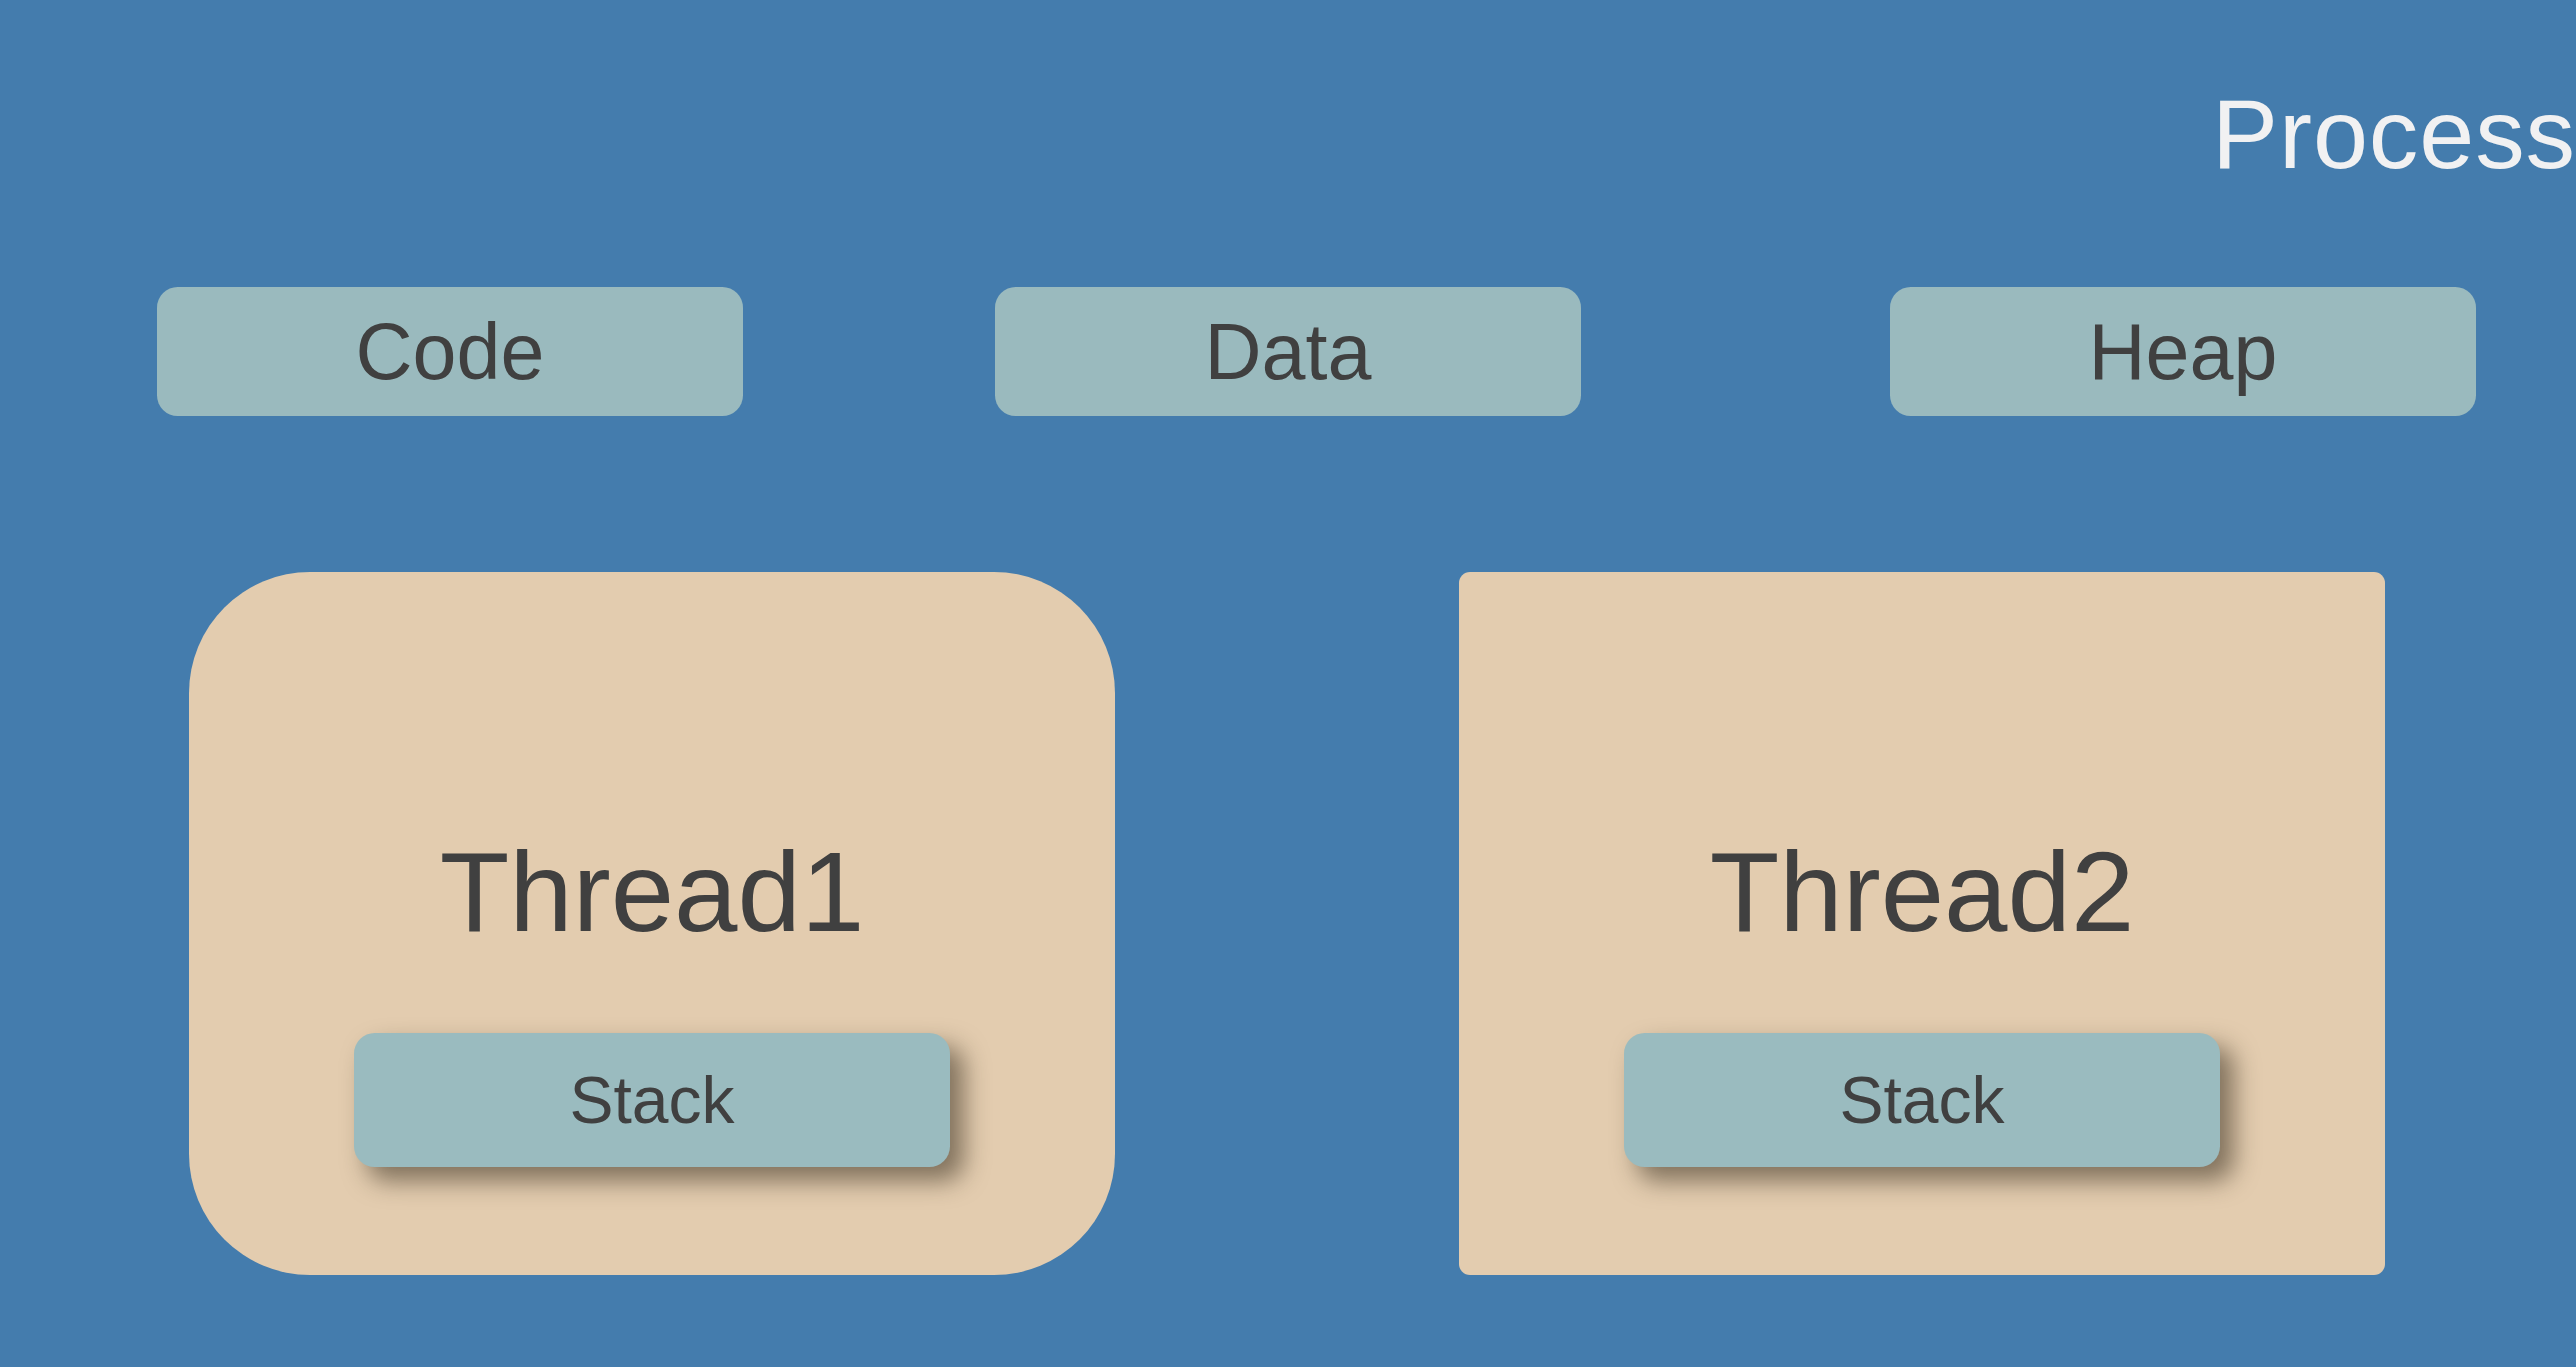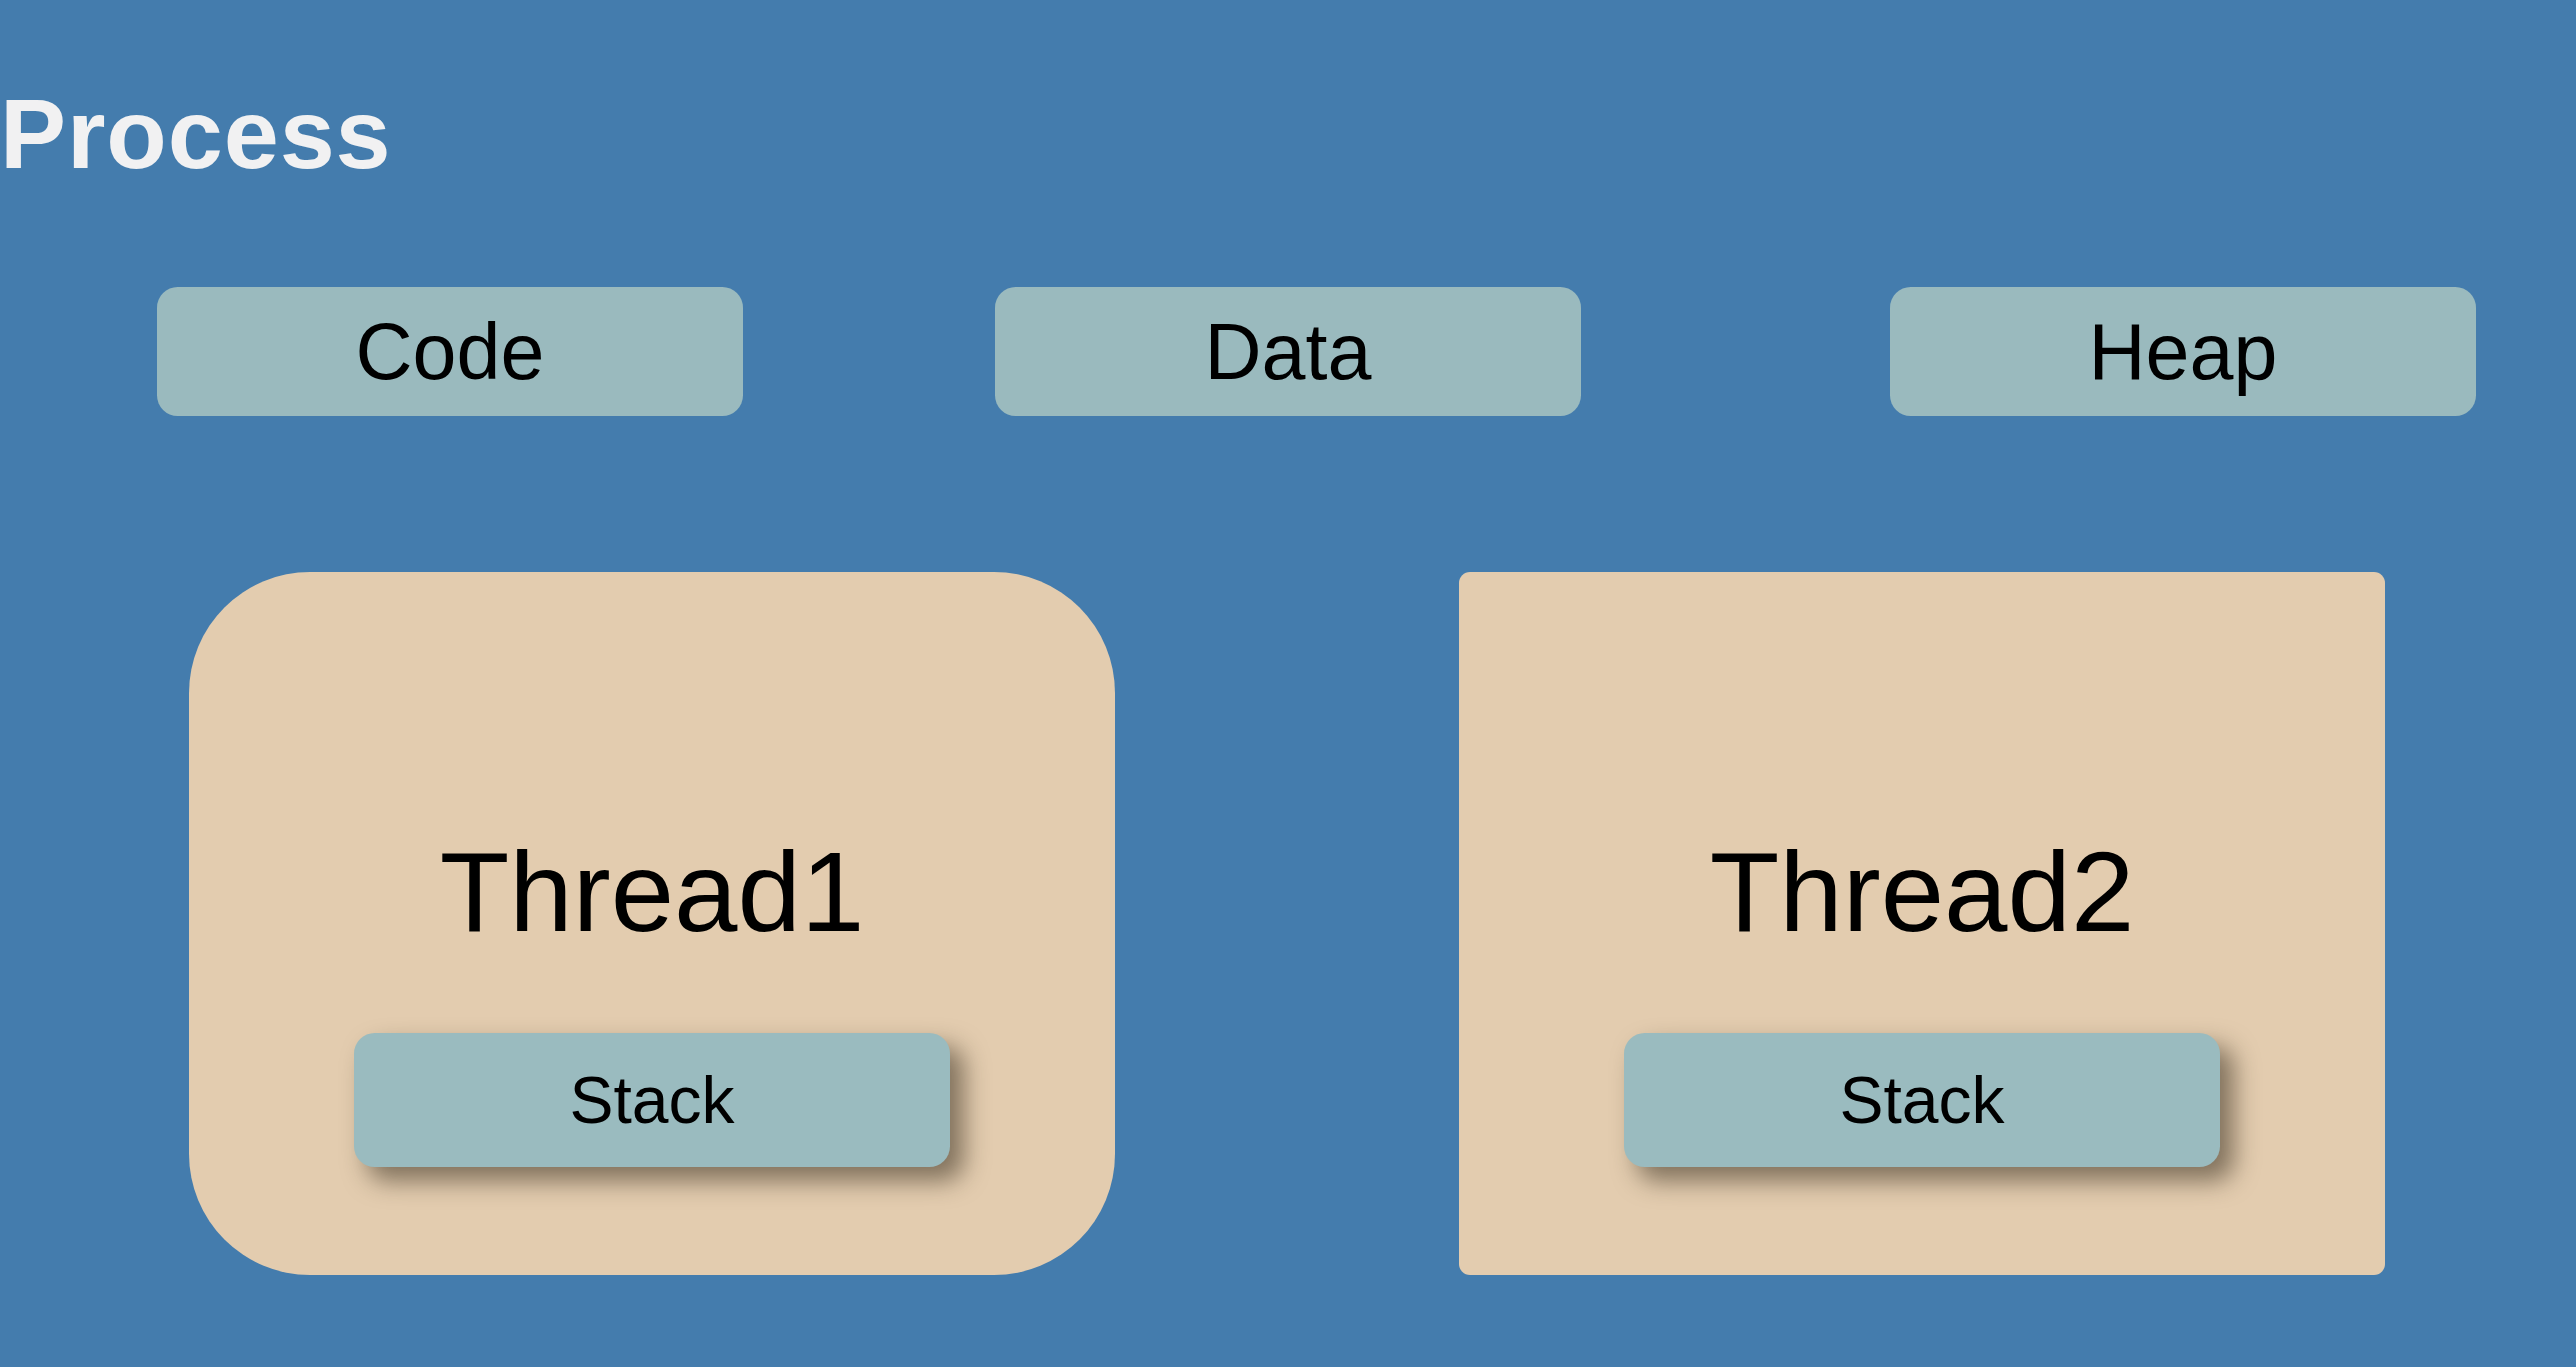--- a/index.html
+++ b/index.html
@@ -16,42 +16,42 @@
   }
   .diagram {
     position: absolute;
     inset: 0;
   }
   .title {
     position: absolute;
     top: 79px;
     left: 0;
     width: 100%;
-    text-align: left;
+    text-align: right;
     font-size: 99px;
     line-height: 109px;
-    font-weight: bold;
+    font-weight: normal;
     color: #F1F1F2;
     letter-spacing: 0.9px;
   }
   .segment {
     position: absolute;
     top: 287px;
     height: 129px;
     width: 586px;
     background: #9ABABE;
     border-radius: 20.7px;
     display: flex;
     align-items: center;
     justify-content: center;
   }
   .segment-label,
   .stack-label,
   .thread-label {
-    color: #000000;
+    color: #404040;
   }
   .segment-label {
     font-size: 79px;
   }
   #code-box { left: 157px; }
   #data-box { left: 995px; }
   #heap-box { left: 1890px; }
   .thread-card {
     position: absolute;
     top: 572px;

